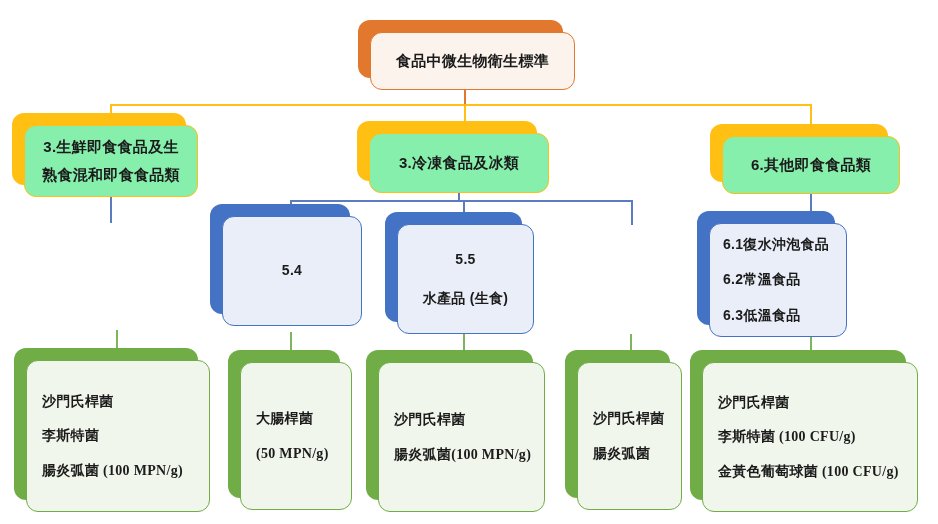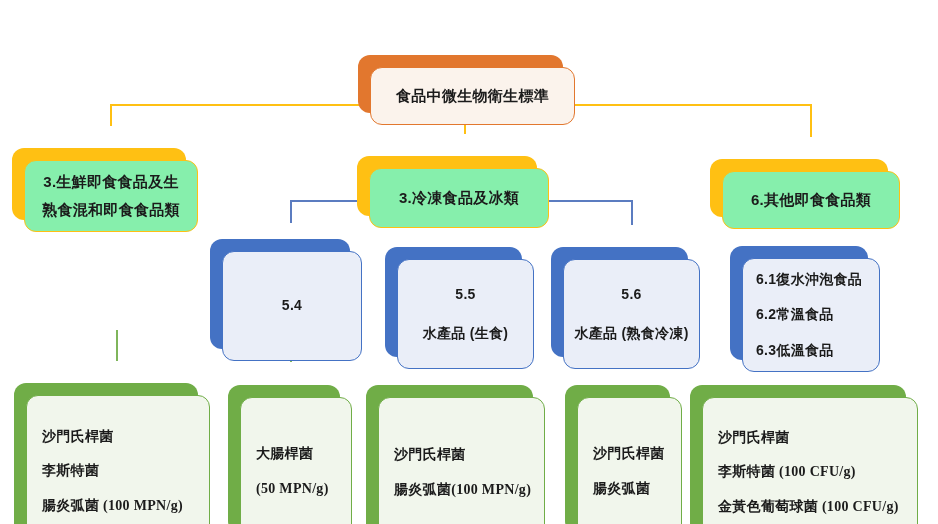--- a/index.html
+++ b/index.html
@@ -1,19 +1,19 @@
 <!DOCTYPE html>
 <html><head>
 <meta charset="utf-8">
 <style>
   html,body{margin:0;padding:0;background:#ffffff;}
   body{font-family:"Liberation Sans","DejaVu Sans",sans-serif;}
   .canvas{position:relative;width:938px;height:524px;background:#ffffff;overflow:hidden;}
 
-  .node{position:absolute;margin-top:35px;}
+  .node{position:absolute;}
   .node .back{position:absolute;left:0;top:0;width:100%;height:100%;border-radius:12px;}
   .node .front{
     position:absolute;left:12px;top:12px;width:100%;height:100%;
     border-radius:12px;border:1.5px solid;box-sizing:border-box;
     display:flex;flex-direction:column;justify-content:center;
     color:#1b1b1b;font-weight:700;letter-spacing:.3px;
   }
   .front.center{align-items:center;text-align:center;}
   .front.left{align-items:flex-start;text-align:left;}
 
@@ -103,29 +103,22 @@
   </div>
 
   <div class="node blue lvl2" style="left:385px;top:212px;width:137px;height:110px">
     <div class="back"></div>
     <div class="front center">
       <div class="line">5.5</div>
       <div class="line">水產品 (生食)</div>
     </div>
   </div>
 
-  <div class="node blue lvl2" style="left:551px;top:212px;width:137px;height:110px">
-    <div class="back"></div>
-    <div class="front center">
-      <div class="line">5.6</div>
-      <div class="line">水產品 (熟食冷凍)</div>
-    </div>
-  </div>
 
-  <div class="node blue lvl2" style="left:730px;top:211px;width:138px;height:114px">
+  <div class="node blue lvl2" style="left:697px;top:211px;width:138px;height:114px">
     <div class="back"></div>
     <div class="front left">
       <div class="line">6.1復水沖泡食品</div>
       <div class="line">6.2常溫食品</div>
       <div class="line">6.3低溫食品</div>
     </div>
   </div>
 
   <div class="node green lvl3" style="left:14px;top:348px;width:184px;height:152px">
     <div class="back"></div>

